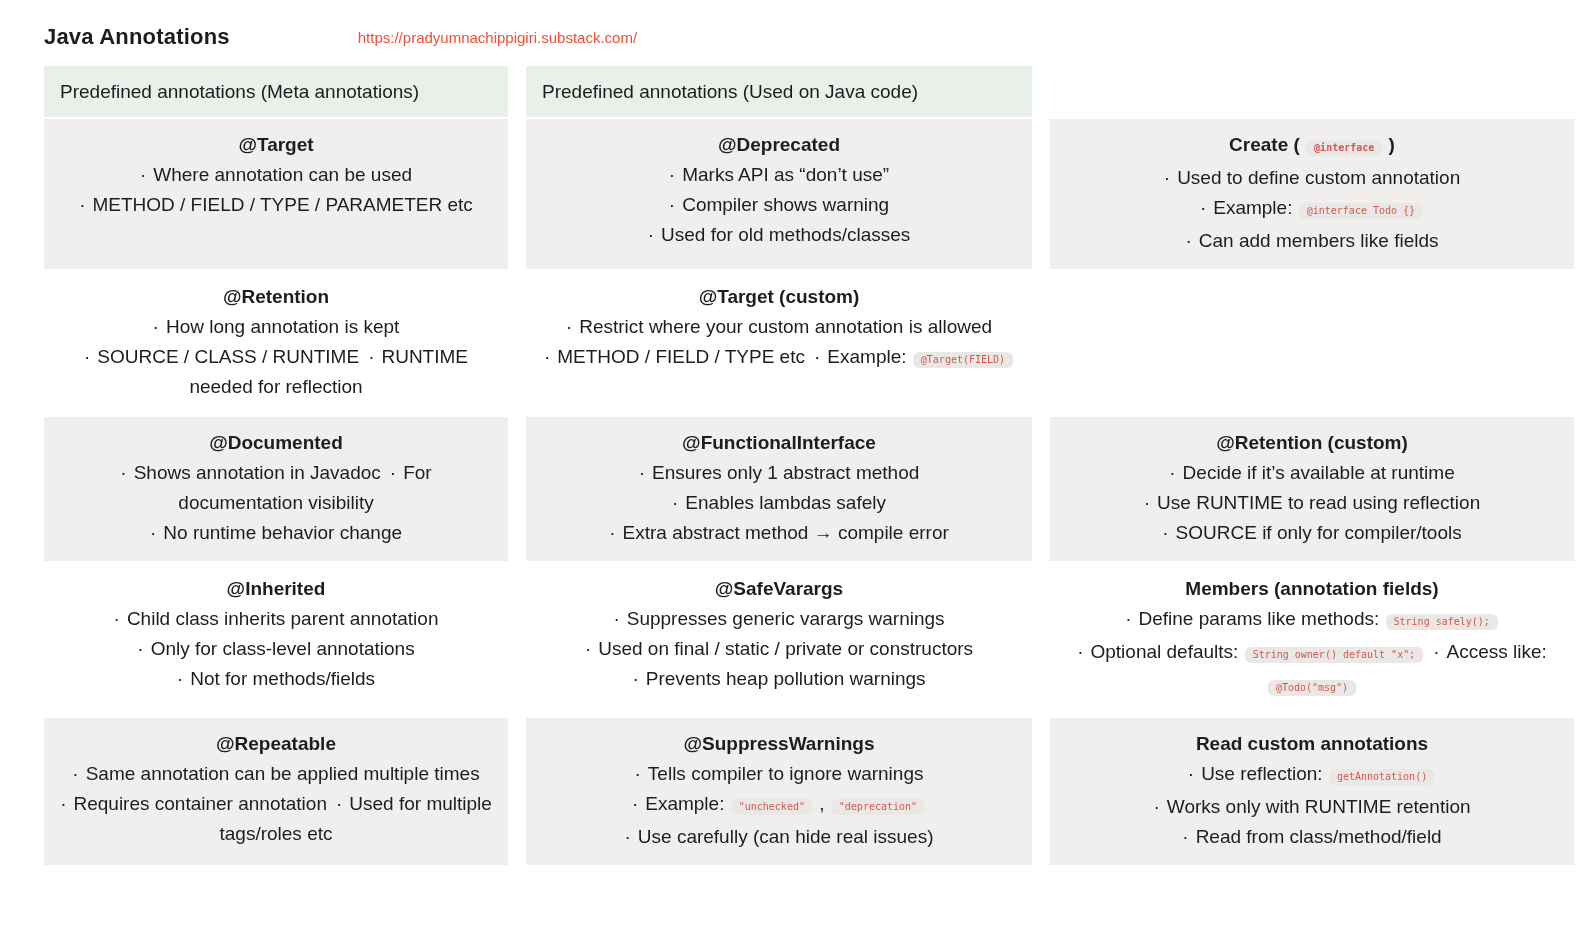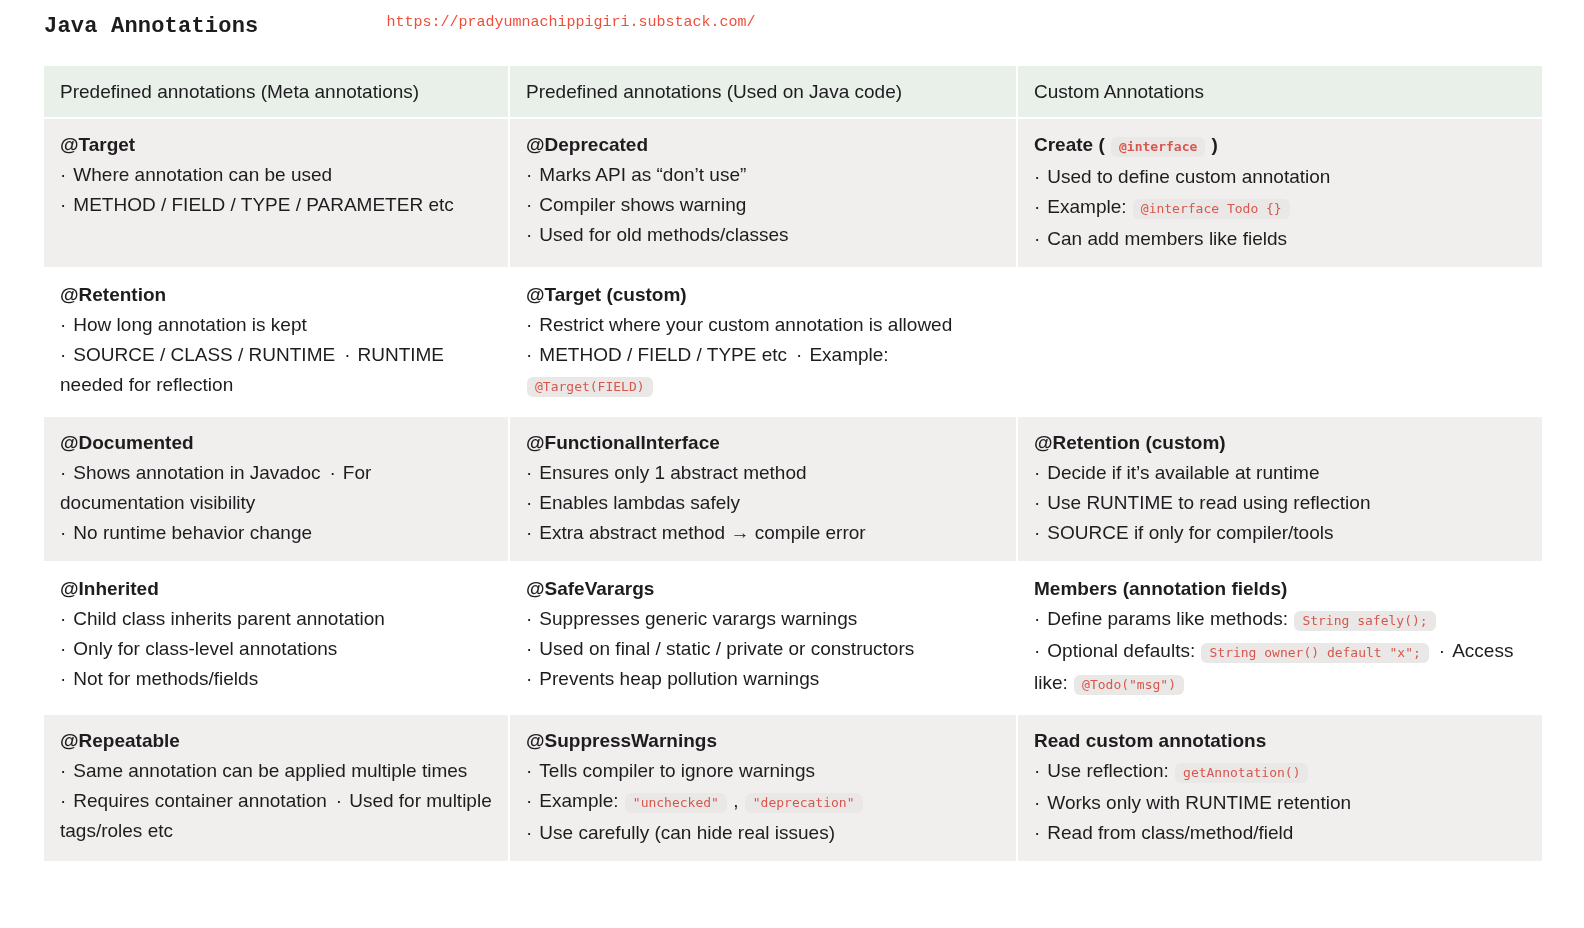--- a/index.html
+++ b/index.html
@@ -15,67 +15,66 @@
   body{
     font-family:"Liberation Sans", sans-serif;
     color:var(--text);
     width:1584px;
     height:928px;
     overflow:hidden;
   }
   .page{padding:14px 44px 0 44px;}
   .topbar{
     display:flex;
-    align-items:flex-start;
+    align-items:center;
     height:46px;
     margin-bottom:6px;
-    font-family:Liberation Mono, monospace;
   }
   .page-title{
     font-size:22px;
     font-weight:700;
     letter-spacing:.2px;
   }
   .url{
     margin-left:128px;
     font-size:15px;
     color:var(--url);
     text-decoration:none;
     cursor:pointer;
   }
   .annotations-table{width:1496px;}
   .thead,.trow{
     display:grid;
     grid-template-columns:464px 506px 524px;
-    column-gap:2px;
+    column-gap:18px;
   }
   .trow{margin-top:2px;}
   .th{
     background:var(--header-bg);
     font-size:19px;
     padding:15px 16px 14px 16px;
   }
   .cell{
     padding:11px 16px 13px 16px;
     font-size:19px;
     line-height:30px;
   }
   .trow.alt .cell{background:var(--row-alt-bg);}
   .trow.plain .cell{background:#ffffff;}
   .cell-title{font-weight:700;}
-  .line{display:block;}
+  .line{display:block;text-align:center;}
   .seg{display:inline;}
   .bullet{
     display:inline;
     margin-right:7px;
   }
   .seg-b + .seg-b,.seg-c + .seg-b{margin-left:9px;}
   .code{
     font-family:"DejaVu Sans Mono", monospace;
-    font-size:13px;
+    font-size:10px;
     background:var(--code-bg);
     color:var(--code-text);
     padding:2px 8px 3px 8px;
     border-radius:6px;
     margin:0 1px;
   }
   .cell-title .code{font-weight:700;}
 </style>
 </head>
 <body>
@@ -83,21 +82,20 @@
 <div class="page">
   <div class="topbar">
     <div class="page-title">Java Annotations</div>
     <a class="url">https://pradyumnachippigiri.substack.com/</a>
   </div>
 
   <div class="annotations-table">
     <div class="thead">
       <div class="th">Predefined annotations (Meta annotations)</div>
       <div class="th">Predefined annotations (Used on Java code)</div>
-      <div class="th">Custom Annotations</div>
     </div>
     <div id="table-body">
         <div class="trow alt">
           <div class="cell">
             <div class="cell-title line"><span class="seg seg-t">@Target</span></div>
             <div class="line"><span class="seg seg-b"><span class="bullet">·</span>Where annotation can be used</span></div>
             <div class="line"><span class="seg seg-b"><span class="bullet">·</span>METHOD / FIELD / TYPE / PARAMETER etc</span></div>
           </div>
           <div class="cell">
             <div class="cell-title line"><span class="seg seg-t">@Deprecated</span></div>

